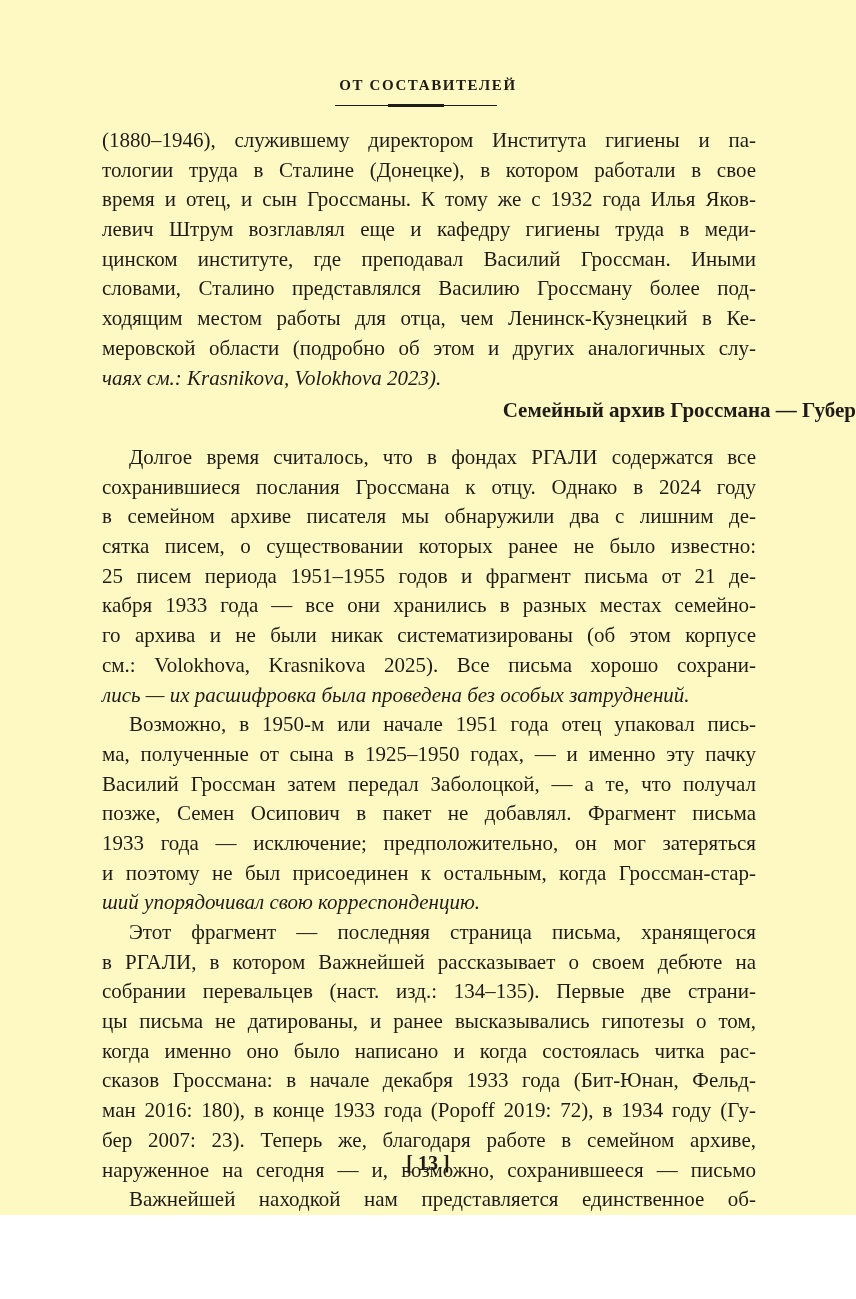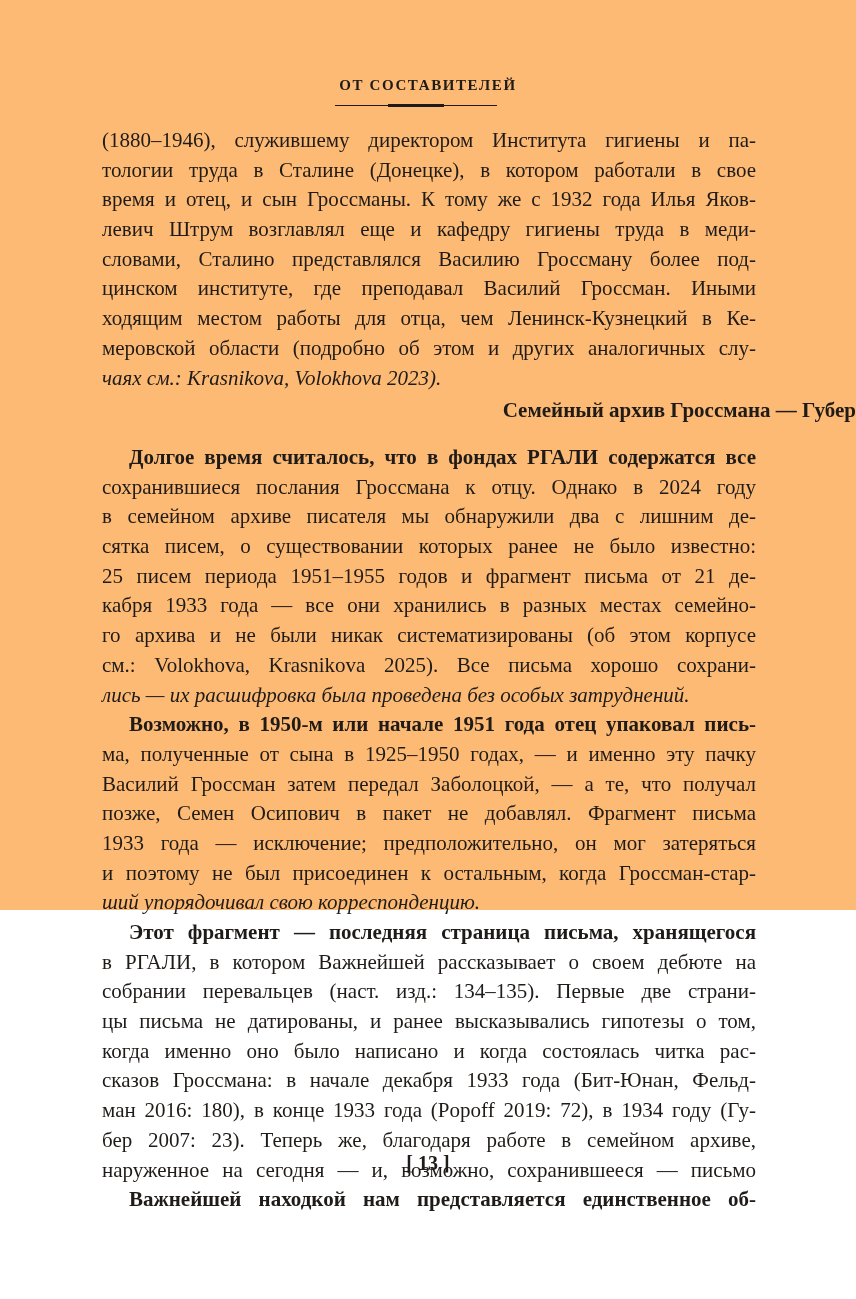--- a/index.html
+++ b/index.html
@@ -1,37 +1,37 @@
 <!DOCTYPE html>
 <html><head>
 <meta charset="utf-8">
 <style>
   html, body { margin: 0; padding: 0; background: #ffffff; }
   body { width: 856px; height: 1299px; position: relative; overflow: hidden; }
   .page {
-    position: absolute; left: 0; top: 0; width: 856px; height: 910px;
-    background: #fdba74; color: #1f1b18;
+    position: absolute; left: 0; top: 0; width: 856px; height: 1215px;
+    background: #fef9c3; color: #1f1b18;
     font-family: "Liberation Serif", "DejaVu Serif", serif;
   }
   .running-head {
     position: absolute; top: 77px; left: 0; width: 856px; text-align: center;
     font-size: 15px; font-weight: bold; letter-spacing: 1.6px; color: #1f1b18;
   }
   .head-rule {
     position: absolute; top: 105px; left: 335px; width: 162px; height: 1px; background: #1f1b18;
   }
   .head-rule-thick {
     position: absolute; top: 104px; left: 388px; width: 56px; height: 3px; background: #1f1b18;
   }
   .body-text {
     position: absolute; left: 102px; width: 654px; font-size: 21px; line-height: 29.7px;
   }
   .line { display: block; white-space: nowrap; text-align: justify; text-align-last: justify; height: 29.7px; }
   .line.last { text-align-last: left; font-style: italic; }
-  .line.indent { padding-left: 27px; font-weight: bold; }
+  .line.indent { padding-left: 27px; }
   .section-heading {
     position: absolute; top: 398px; left: 0; width: 856px; text-align: right;
     font-size: 21px; font-weight: bold; color: #1f1b18;
   }
   .folio {
     position: absolute; top: 1152px; left: 0; width: 856px; text-align: center;
     font-size: 20px; font-weight: bold;
   }
 </style>
 </head>
@@ -40,22 +40,22 @@
 <div class="page">
   <div class="running-head">ОТ СОСТАВИТЕЛЕЙ</div>
   <div class="head-rule"></div>
   <div class="head-rule-thick"></div>
 
   <div class="body-text" style="top:126px;">
     <span class="line">(1880–1946), служившему директором Института гигиены и па-</span>
     <span class="line">тологии труда в Сталине (Донецке), в котором работали в свое</span>
     <span class="line">время и отец, и сын Гроссманы. К тому же с 1932 года Илья Яков-</span>
     <span class="line">левич Штрум возглавлял еще и кафедру гигиены труда в меди-</span>
+    <span class="line">цинском институте, где преподавал Василий Гроссман. Иными</span>
     <span class="line">словами, Сталино представлялся Василию Гроссману более под-</span>
-    <span class="line">цинском институте, где преподавал Василий Гроссман. Иными</span>
     <span class="line">ходящим местом работы для отца, чем Ленинск-Кузнецкий в Ке-</span>
     <span class="line">меровской области (подробно об этом и других аналогичных слу-</span>
     <span class="line last">чаях см.: Krasnikova, Volokhova 2023).</span>
   </div>
 
   <div class="section-heading">Семейный архив Гроссмана — Губер</div>
 
   <div class="body-text" style="top:443px;">
     <span class="line indent">Долгое время считалось, что в фондах РГАЛИ содержатся все</span>
     <span class="line">сохранившиеся послания Гроссмана к отцу. Однако в 2024 году</span>

